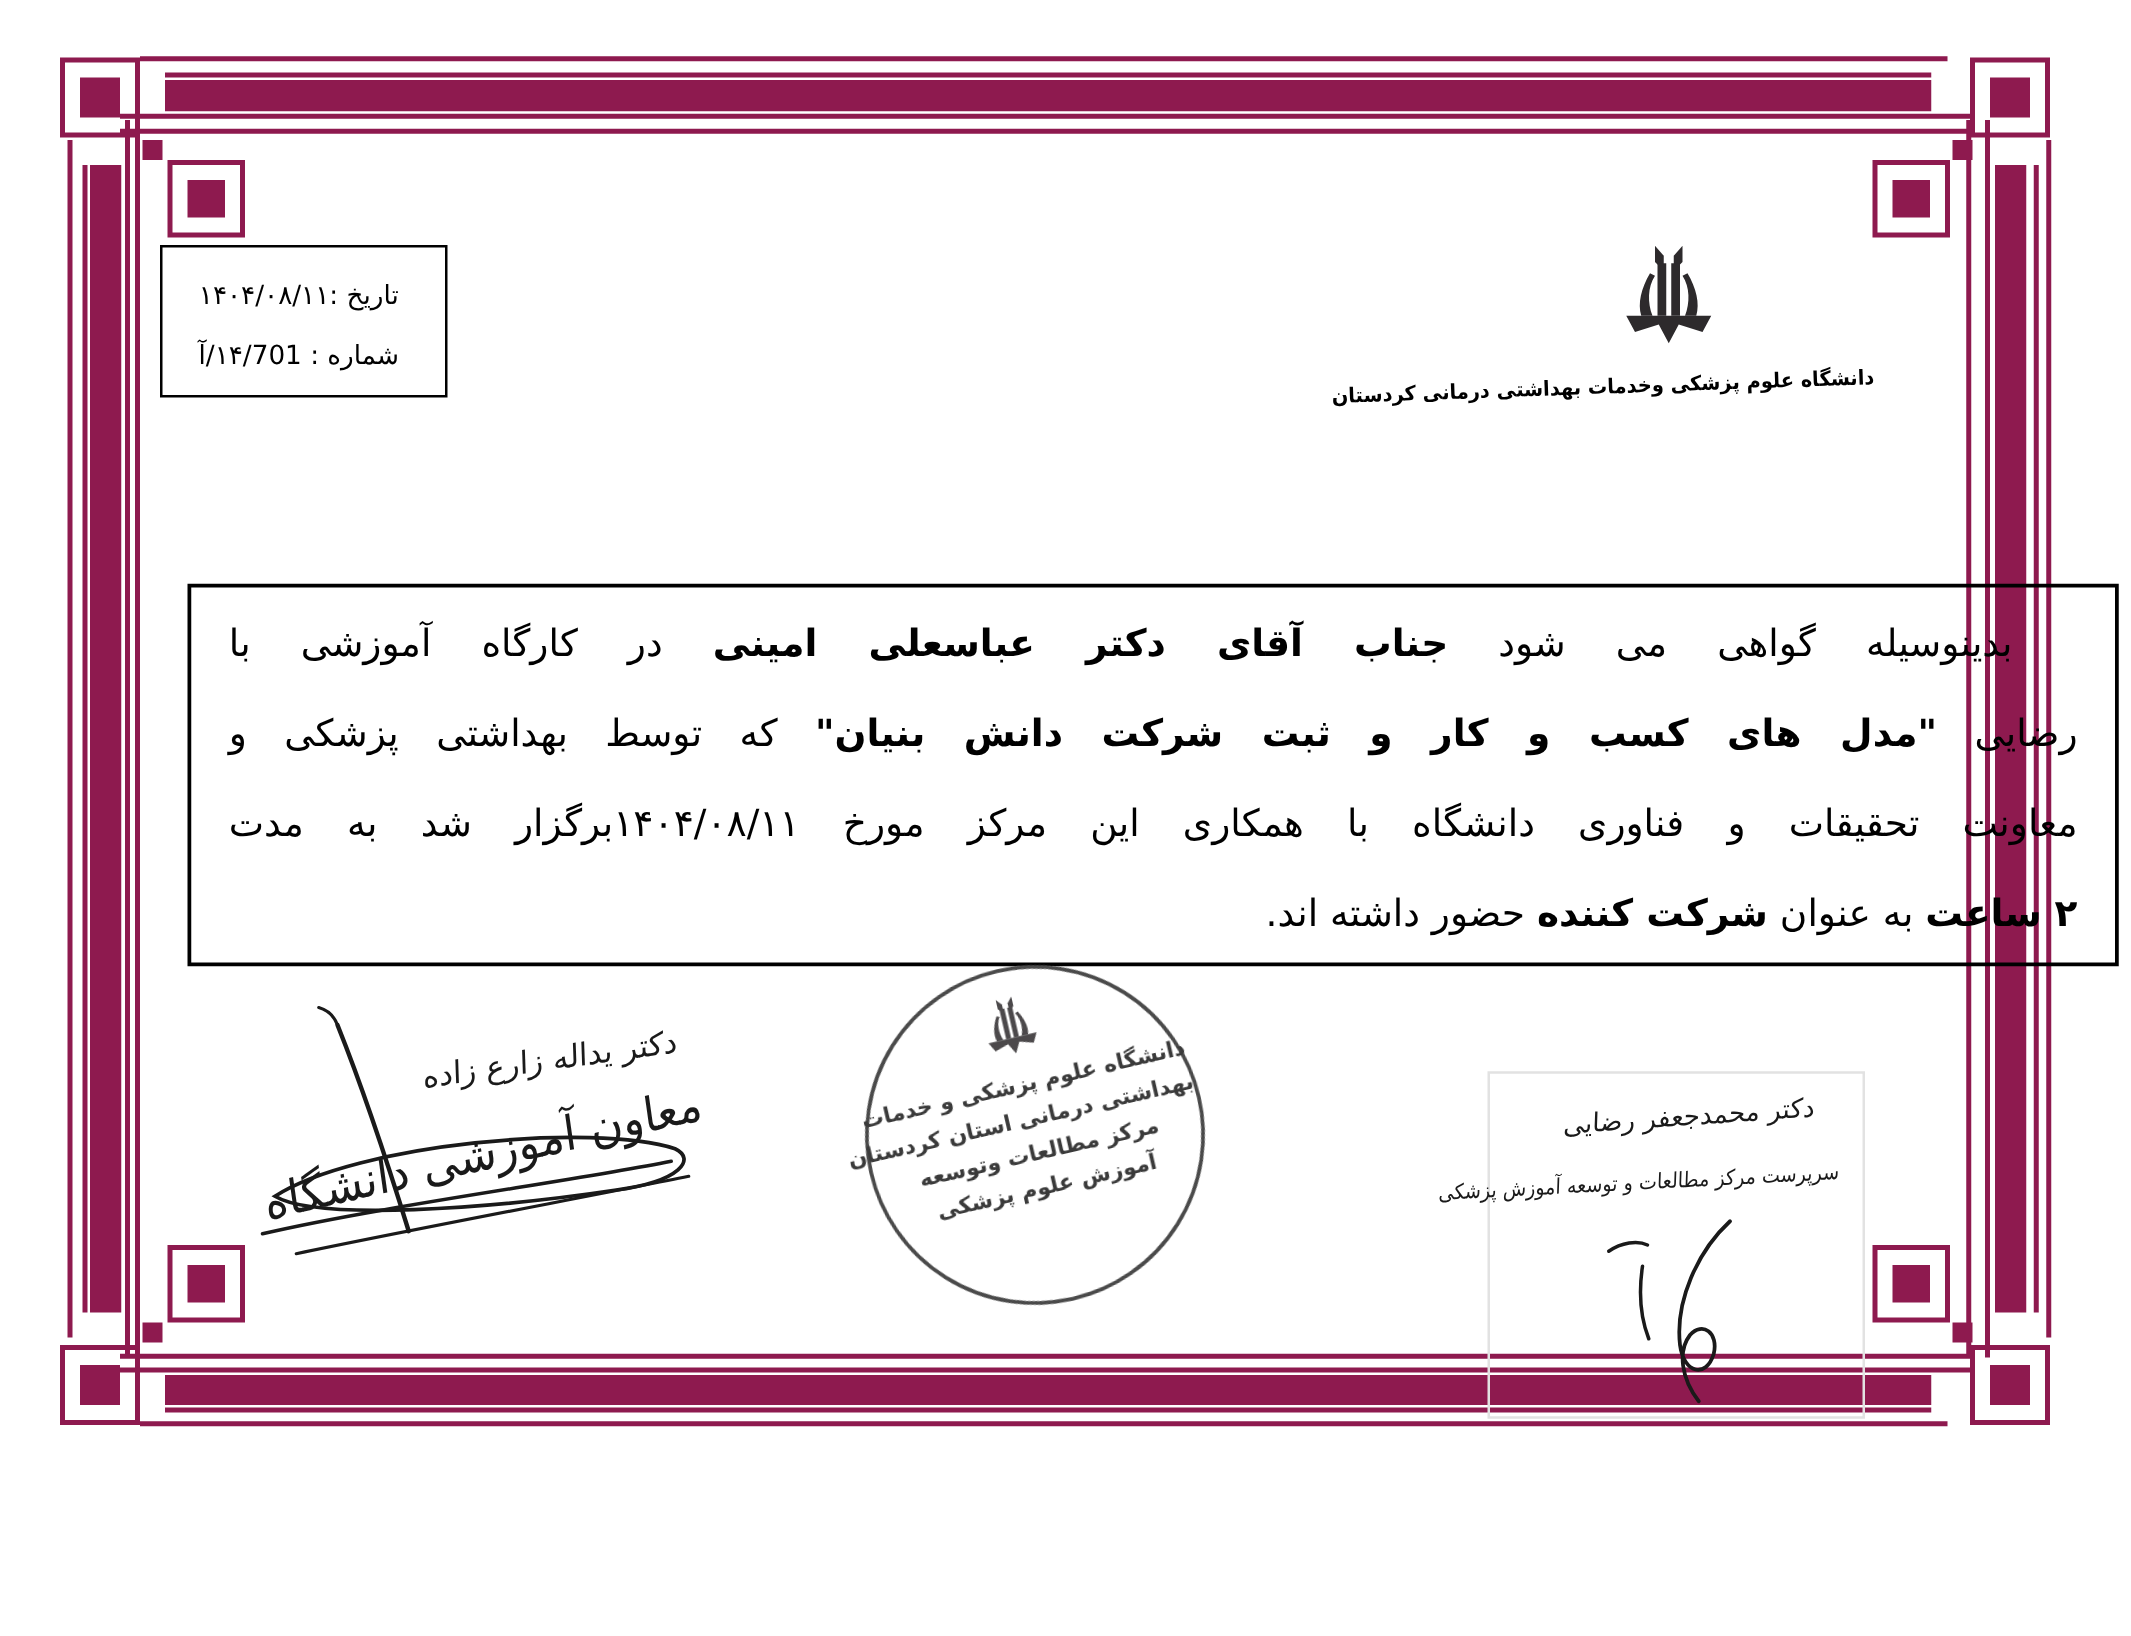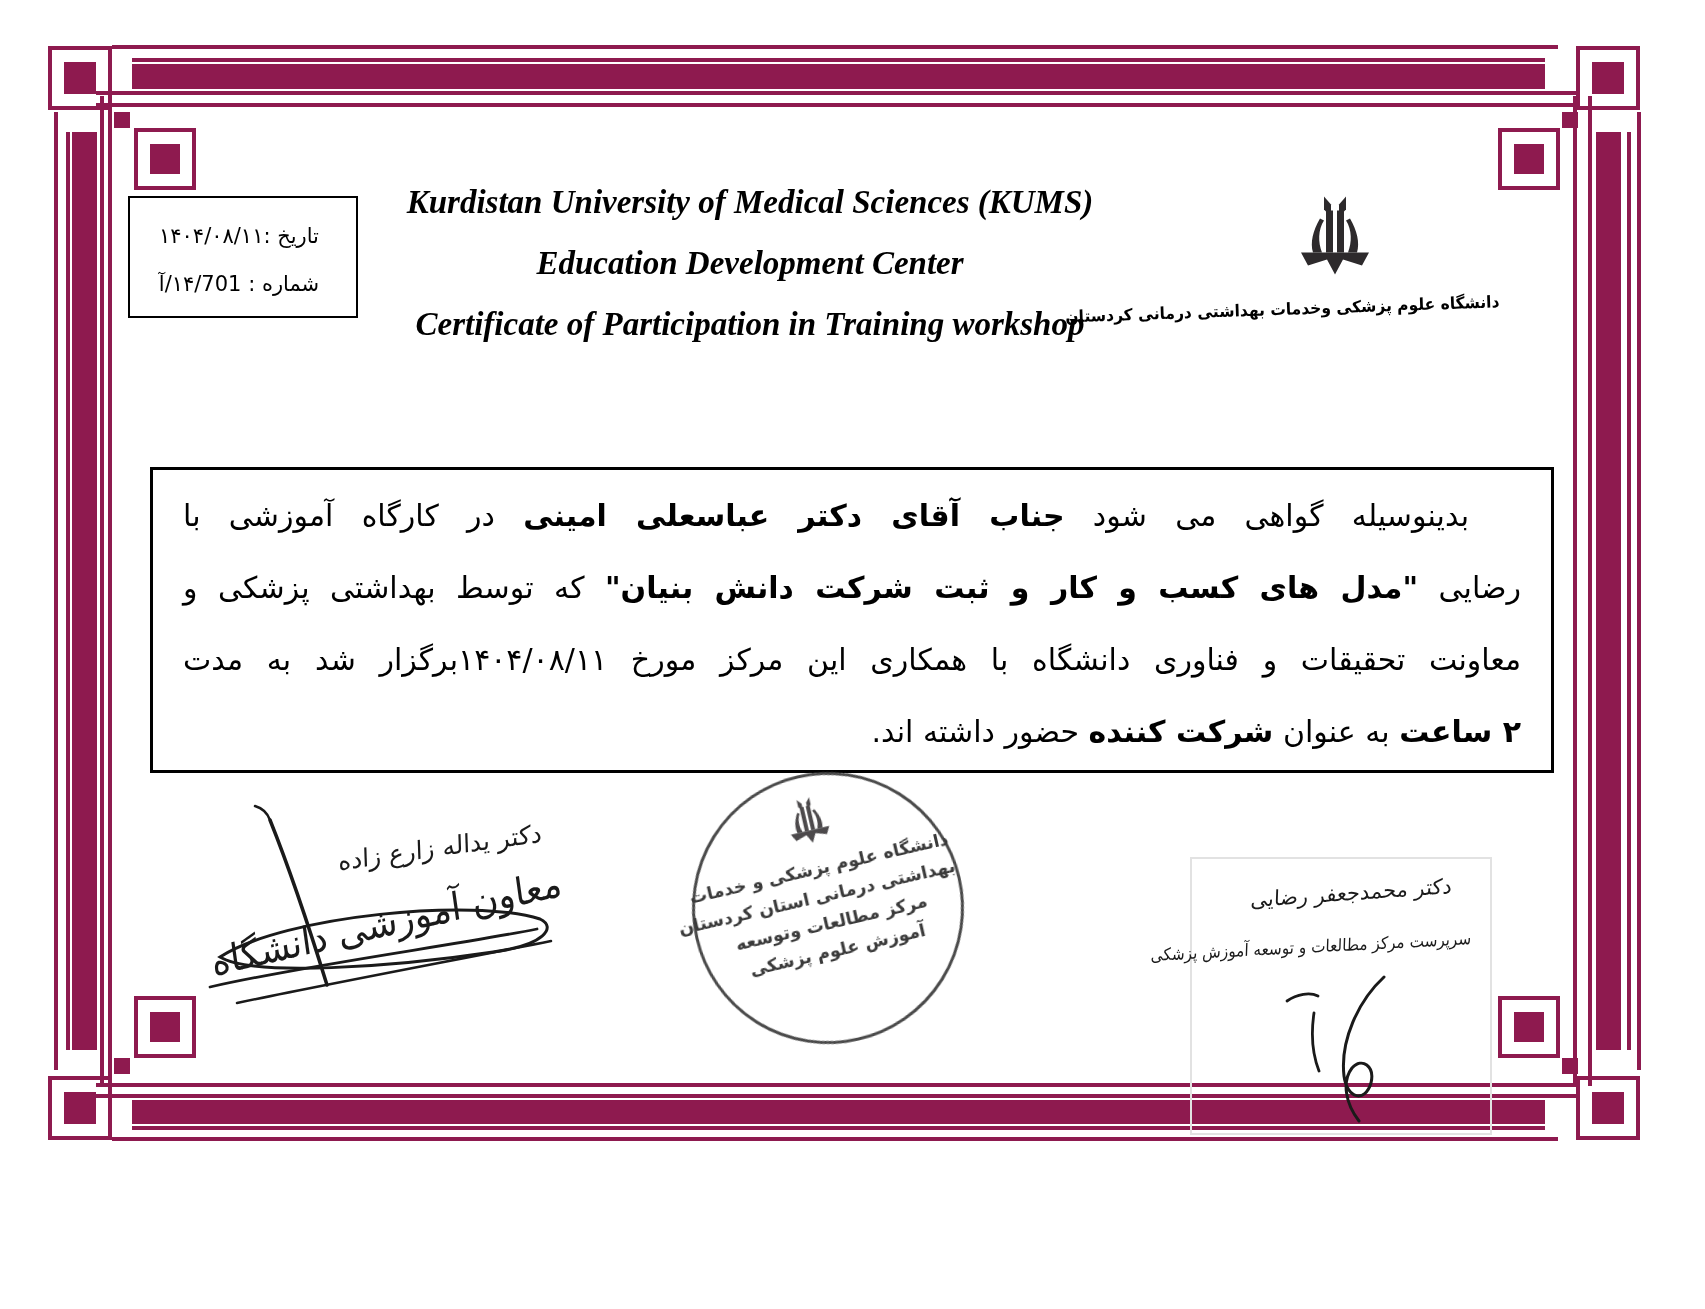--- a/index.html
+++ b/index.html
@@ -28,21 +28,21 @@
              font-size:33px;line-height:61px;white-space:nowrap;}
 
   
   .logo{position:absolute;left:1160px;top:186px;width:350px;text-align:center;}
   .logo .emblem{margin:0 auto;}
   .em{fill:#2d2a2c;}
   .logocap{margin-top:4px;font-size:16.5px;font-weight:bold;white-space:nowrap;
            transform:rotate(-2deg) scaleX(.94);transform-origin:center;direction:rtl;}
 
   
-  .bodybox{position:absolute;left:150px;top:467px;width:1404px;height:306px;border:3px solid #000;
+  .bodybox{position:absolute;left:150px;top:467px;width:1545px;height:306px;border:3px solid #000;
            box-sizing:border-box;direction:rtl;padding:10px 30px 12px 30px;}
   .bline{font-size:30px;line-height:72px;text-align:justify;text-align-last:justify;white-space:nowrap;}
   .bline.indent{padding-right:52px;}
   .bline.lastline{text-align:center;text-align-last:right;}
   .bline b{font-weight:700;}
 
   
   .sig-left{position:absolute;left:195px;top:795px;width:400px;height:250px;}
   .hand{color:var(--ink-color);direction:rtl;}
   .sigl-name{position:absolute;left:105px;top:38px;width:280px;font-size:25px;text-align:center;
@@ -147,25 +147,20 @@
       <rect class="ring" x="1500" y="998" width="58" height="58"></rect>
       <rect class="fillsq" x="1514" y="1012" width="30" height="30"></rect>
     </g>
   </svg>
 
   <div class="refbox">
     <div class="rline">تاریخ :۱۴۰۴/۰۸/۱۱</div>
     <div class="rline">شماره : ۱۴/701/آ</div>
   </div>
 
-  <div class="titles">
-    <div class="t">Kurdistan University of Medical Sciences (KUMS)</div>
-    <div class="t">Education Development Center</div>
-    <div class="t">Certificate of Participation in Training workshop</div>
-  </div>
 
   <div class="logo">
     <svg class="emblem" width="100" height="108" viewBox="0 0 100 95">
       <use href="#kums-emblem"></use>
     </svg>
     <div class="logocap">دانشگاه علوم پزشکی وخدمات بهداشتی درمانی کردستان</div>
   </div>
 
   <div class="bodybox">
     <div class="bline indent"><span>بدینوسیله گواهی می شود </span><b>جناب آقای دکتر عباسعلی امینی</b><span> در کارگاه آموزشی با</span></div>

